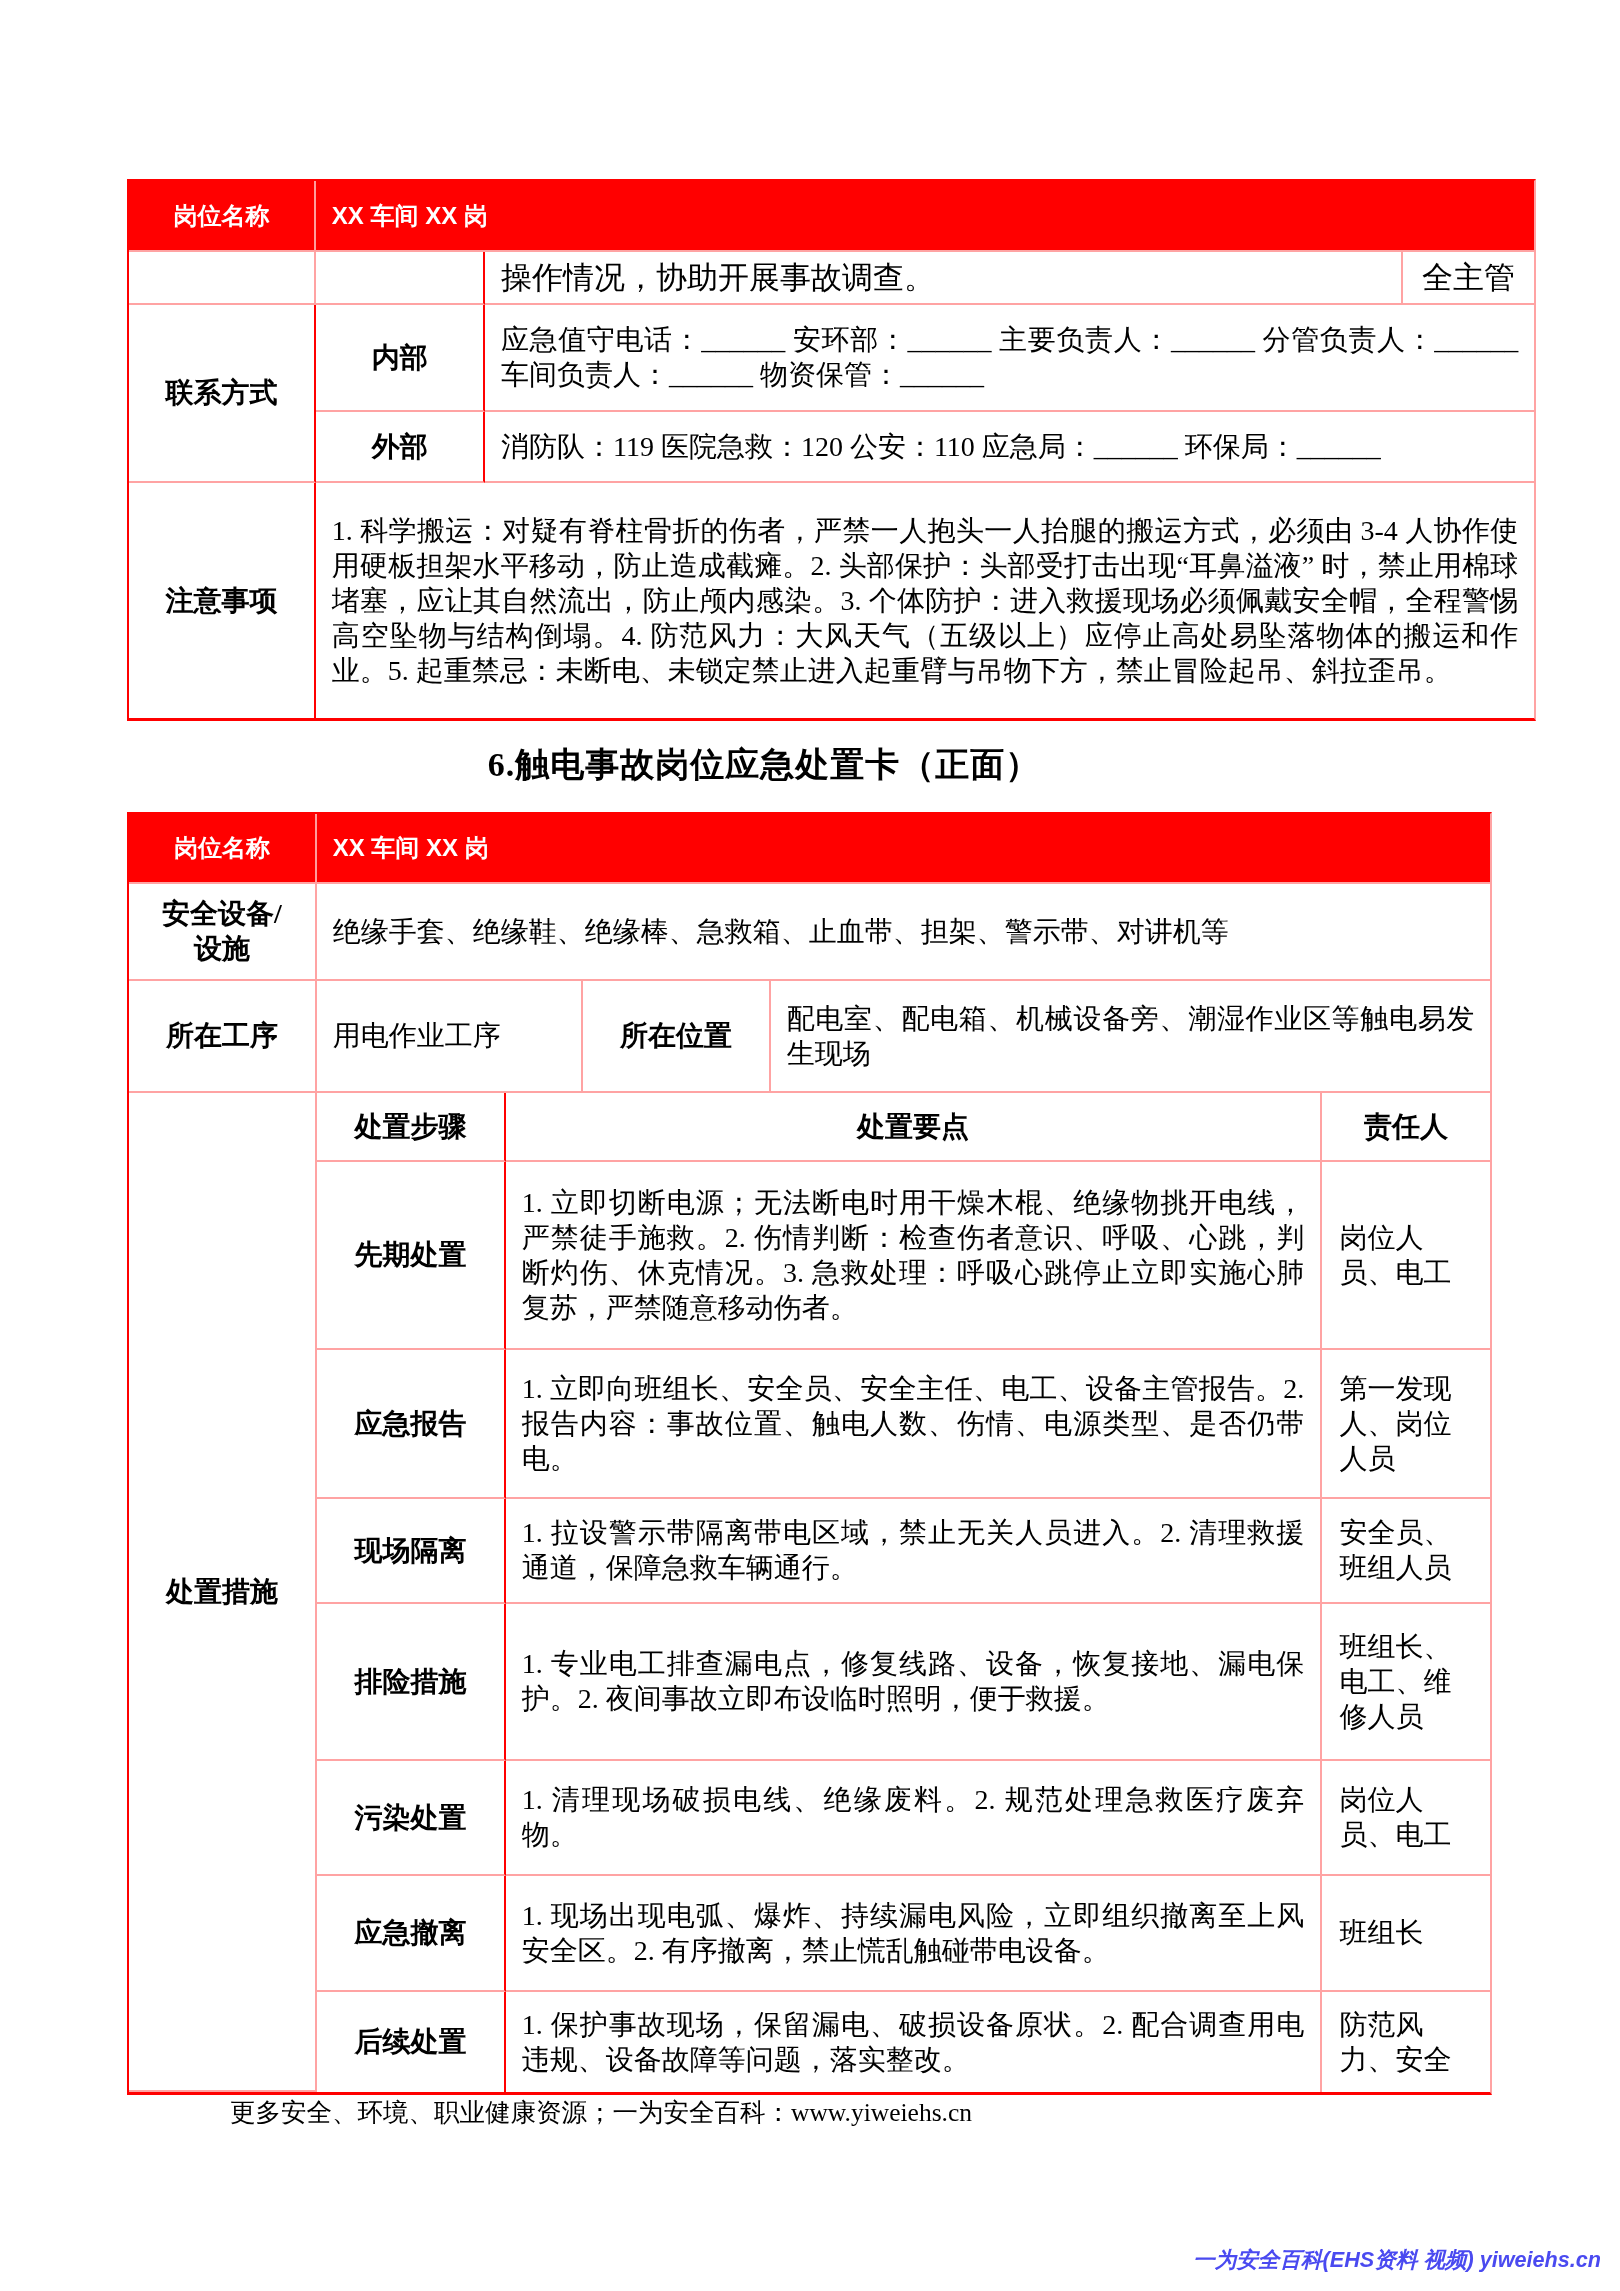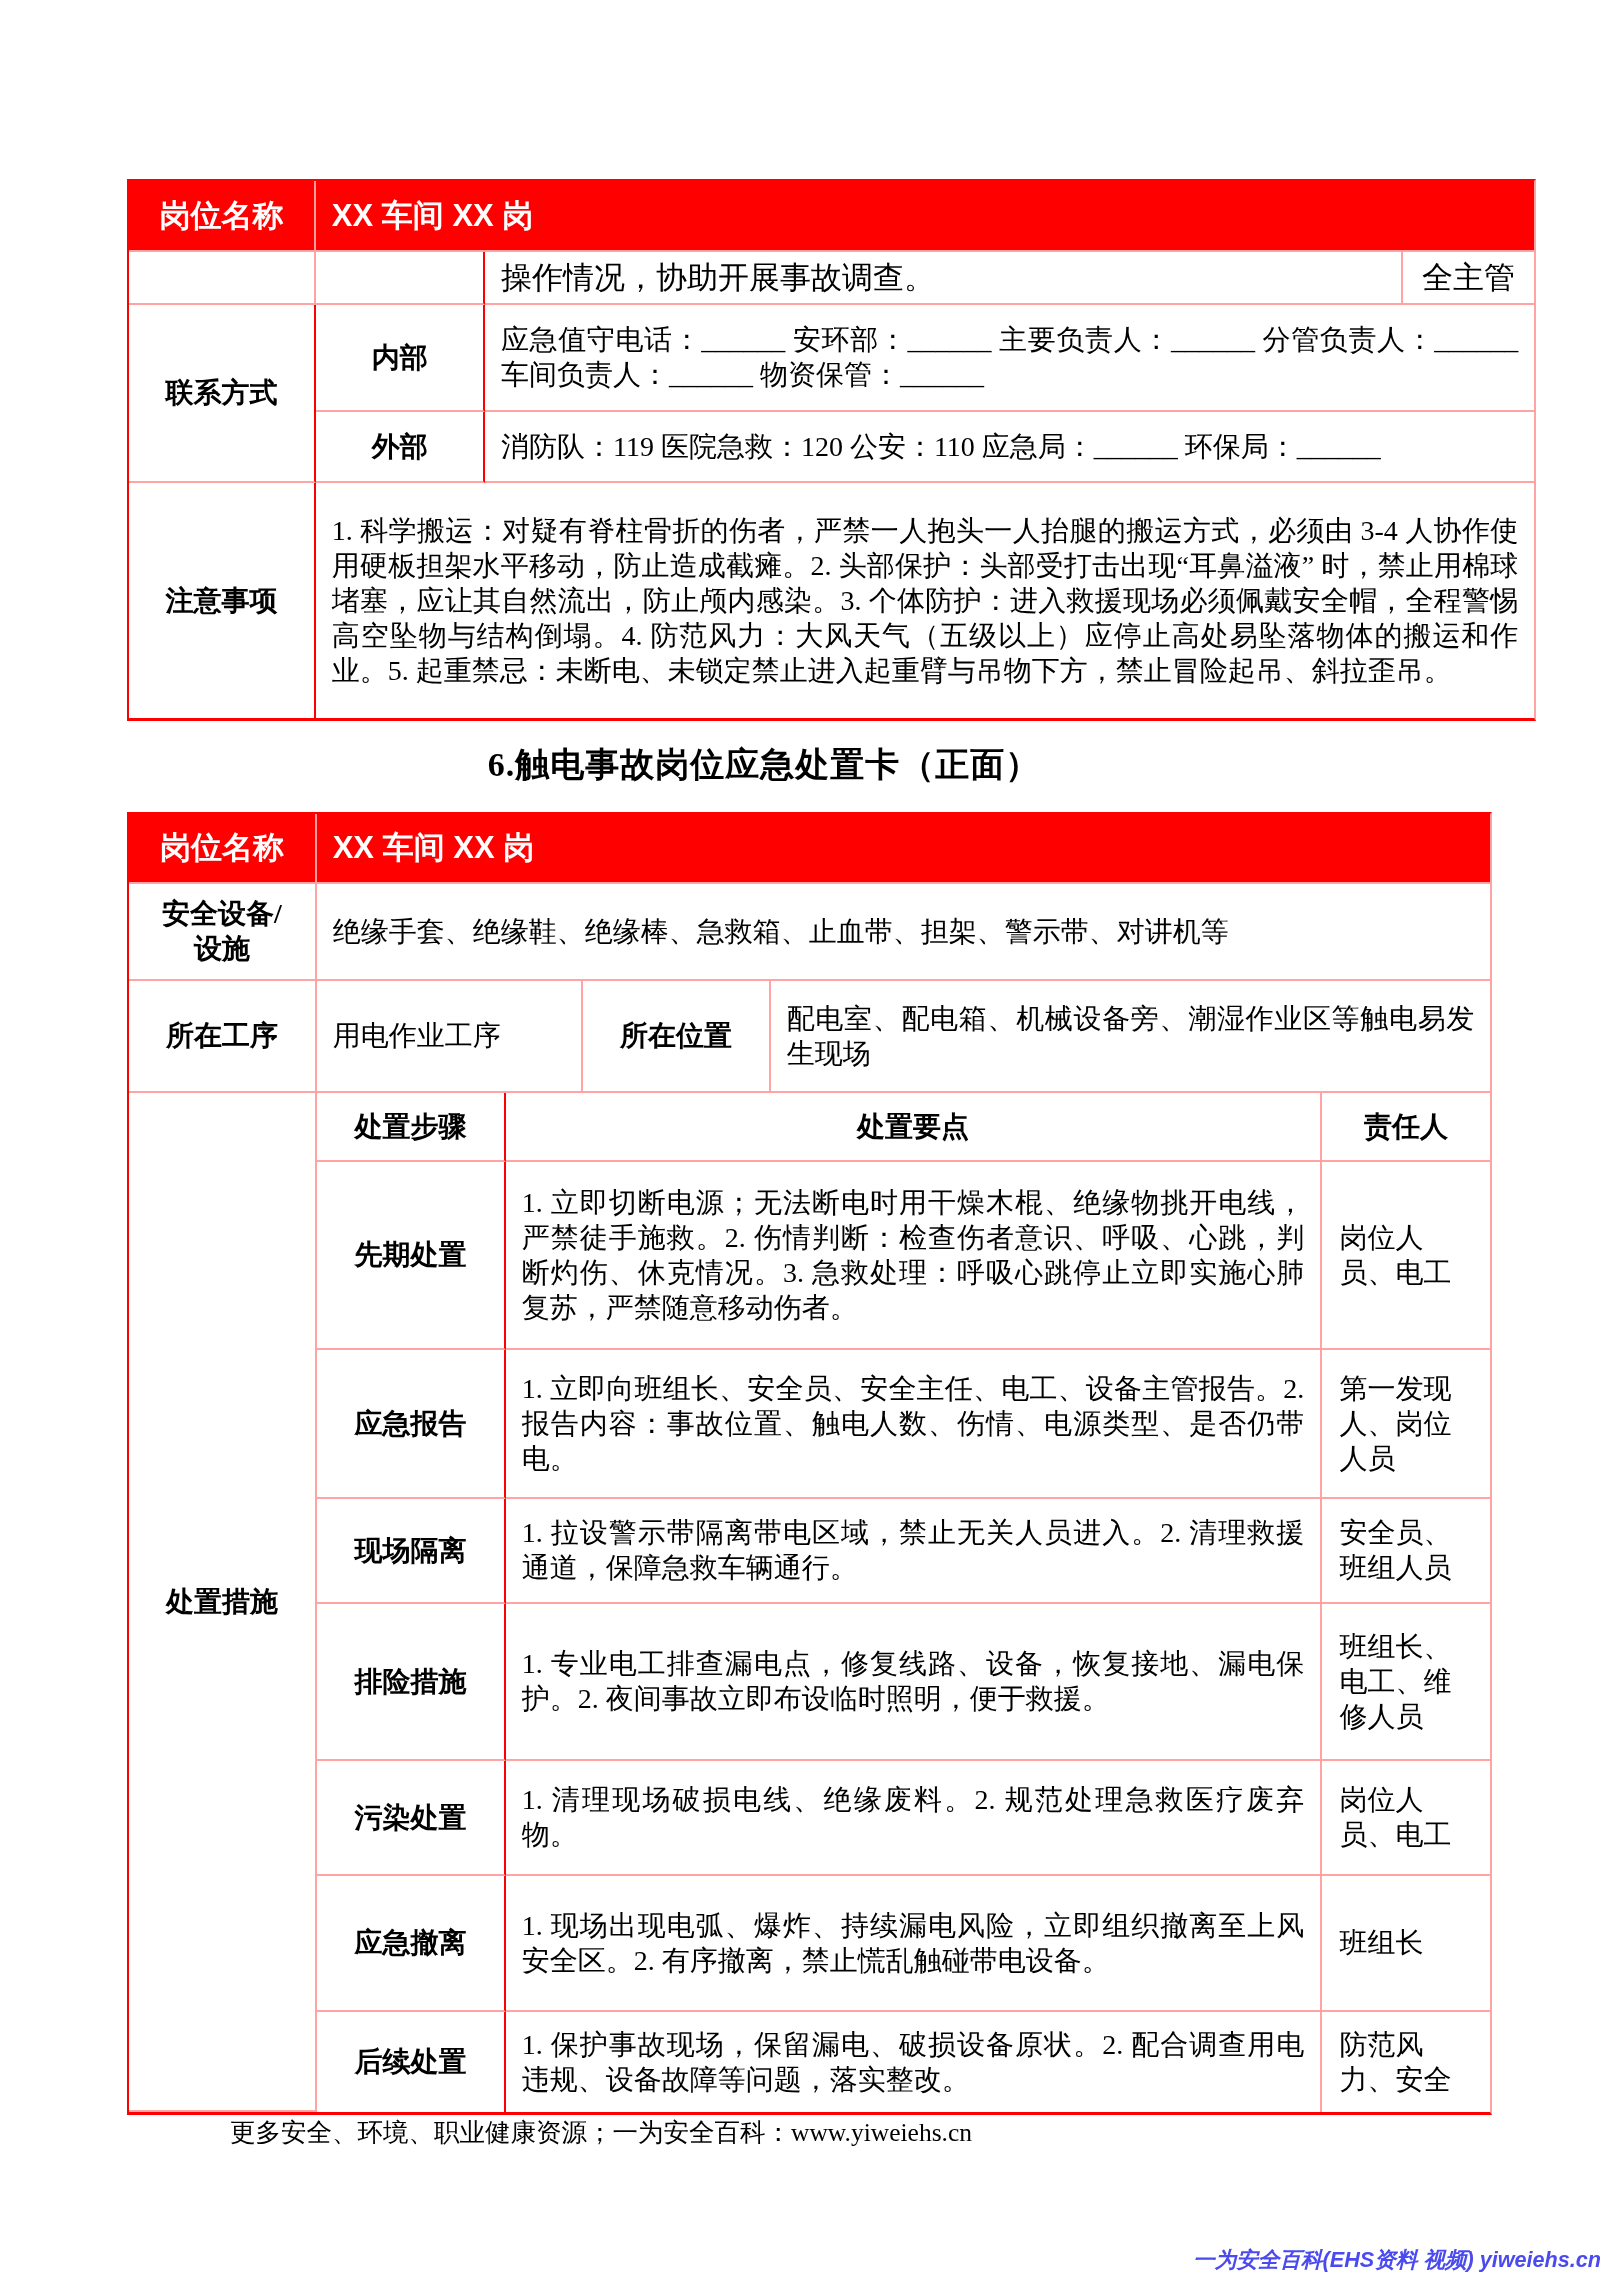--- a/index.html
+++ b/index.html
@@ -24,21 +24,21 @@
     font-size:28px;line-height:35px;
     padding:7.8px 15.7px;vertical-align:middle;
     overflow:hidden;
   }
   td.vr{border-right-color:#ff0000;}
   td.nr{border-right:none;}
   tr.last td{border-bottom:none;}
   .band{
     background:#ff0000;color:#ffffff;
     font-family:"Liberation Sans","DejaVu Sans",sans-serif;
-    font-weight:bold;font-size:31px;
+    font-weight:bold;font-size:24px;
     border-bottom-color:#ffa3a3;
   }
   .band-label{border-right:2px solid #ff9d9d;text-align:center;padding:7.8px 5.9px;}
   .lbl{text-align:center;font-weight:bold;padding:7.8px 7.8px;}
   .pre{white-space:pre-line;}
   .big{font-size:31px;}
   .center{text-align:center;padding:0 3.9px;}
   .para{text-align:justify;}
   .owner{padding:7.8px 17.6px;margin-top:22px;}
   .section-title{
@@ -147,21 +147,21 @@
       <tr style="height:157px">
         <td class="lbl vr">排险措施</td>
         <td class="para" colspan="3">1. 专业电工排查漏电点，修复线路、设备，恢复接地、漏电保护。2. 夜间事故立即布设临时照明，便于救援。</td>
         <td class="owner nr">班组长、电工、维修人员</td>
       </tr>
       <tr style="height:115px">
         <td class="lbl vr">污染处置</td>
         <td class="para" colspan="3">1. 清理现场破损电线、绝缘废料。2. 规范处理急救医疗废弃物。</td>
         <td class="owner nr">岗位人员、电工</td>
       </tr>
-      <tr style="height:136px">
+      <tr style="height:116px">
         <td class="lbl vr">应急撤离</td>
         <td class="para" colspan="3">1. 现场出现电弧、爆炸、持续漏电风险，立即组织撤离至上风安全区。2. 有序撤离，禁止慌乱触碰带电设备。</td>
         <td class="owner nr">班组长</td>
       </tr>
       <tr style="height:100px" class="last">
         <td class="lbl vr">后续处置</td>
         <td class="para" colspan="3">1. 保护事故现场，保留漏电、破损设备原状。2. 配合调查用电违规、设备故障等问题，落实整改。</td>
         <td class="owner nr">防范风力、安全</td>
       </tr>
     </tbody>

